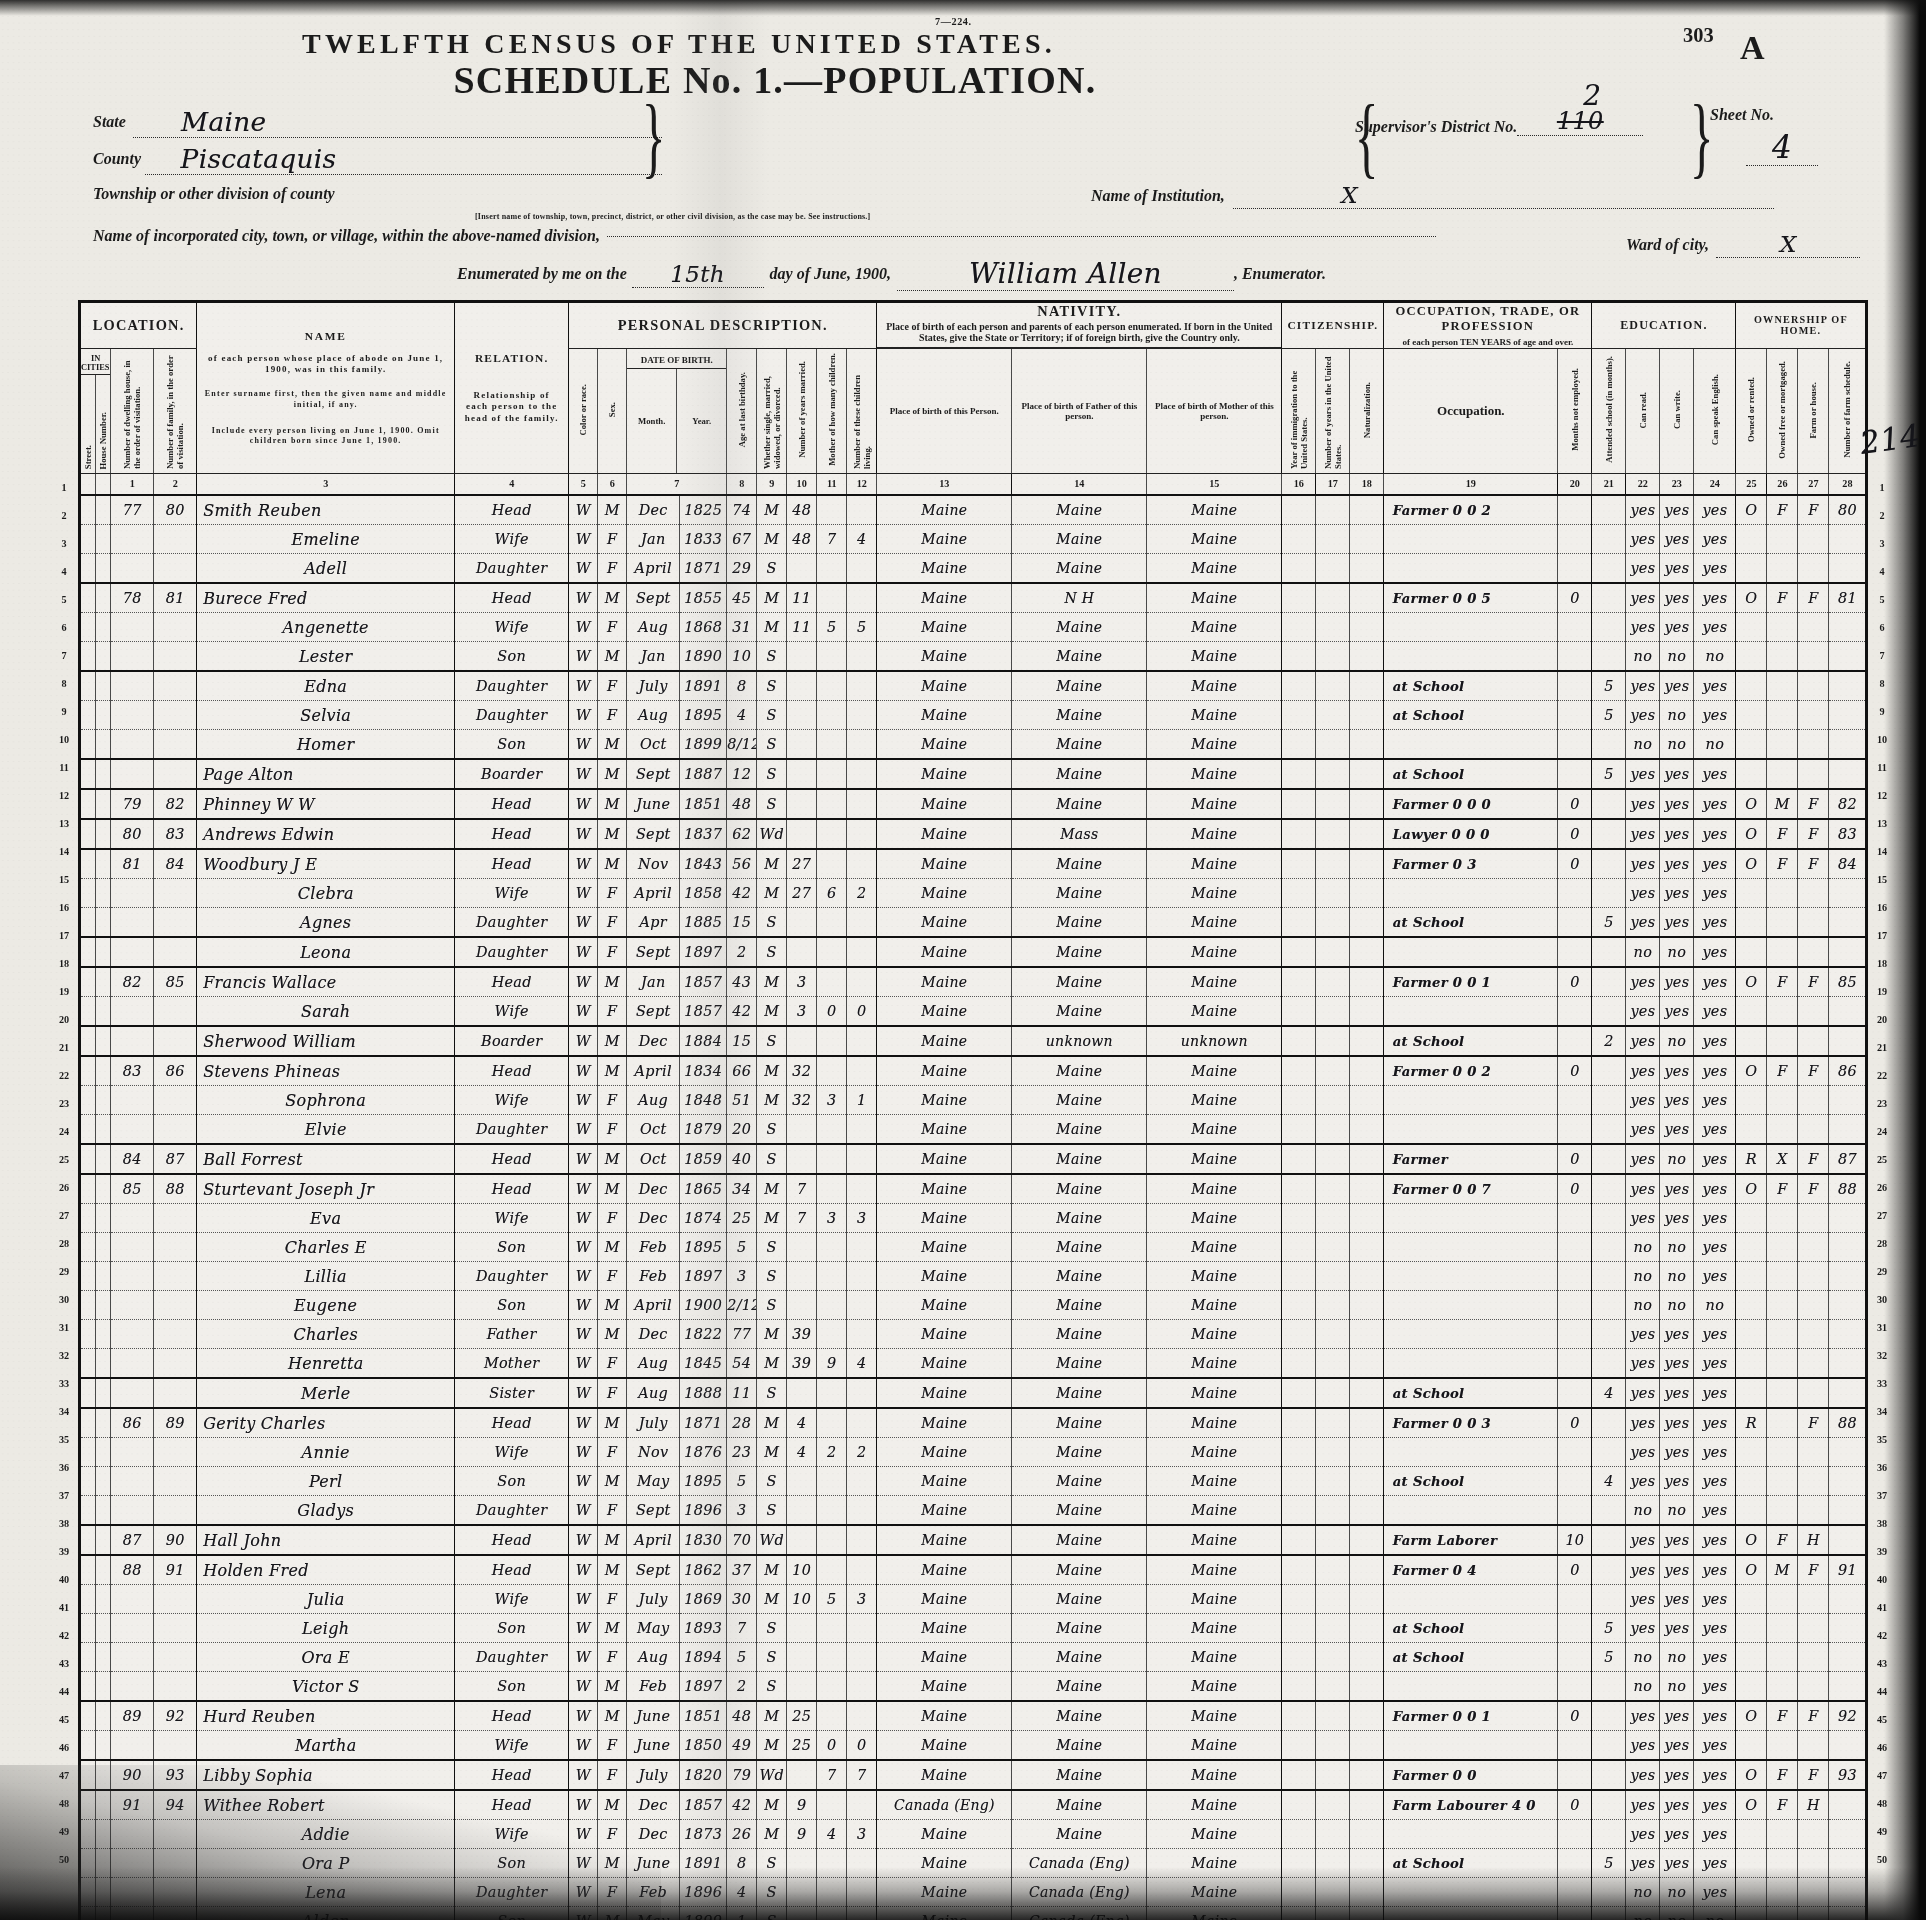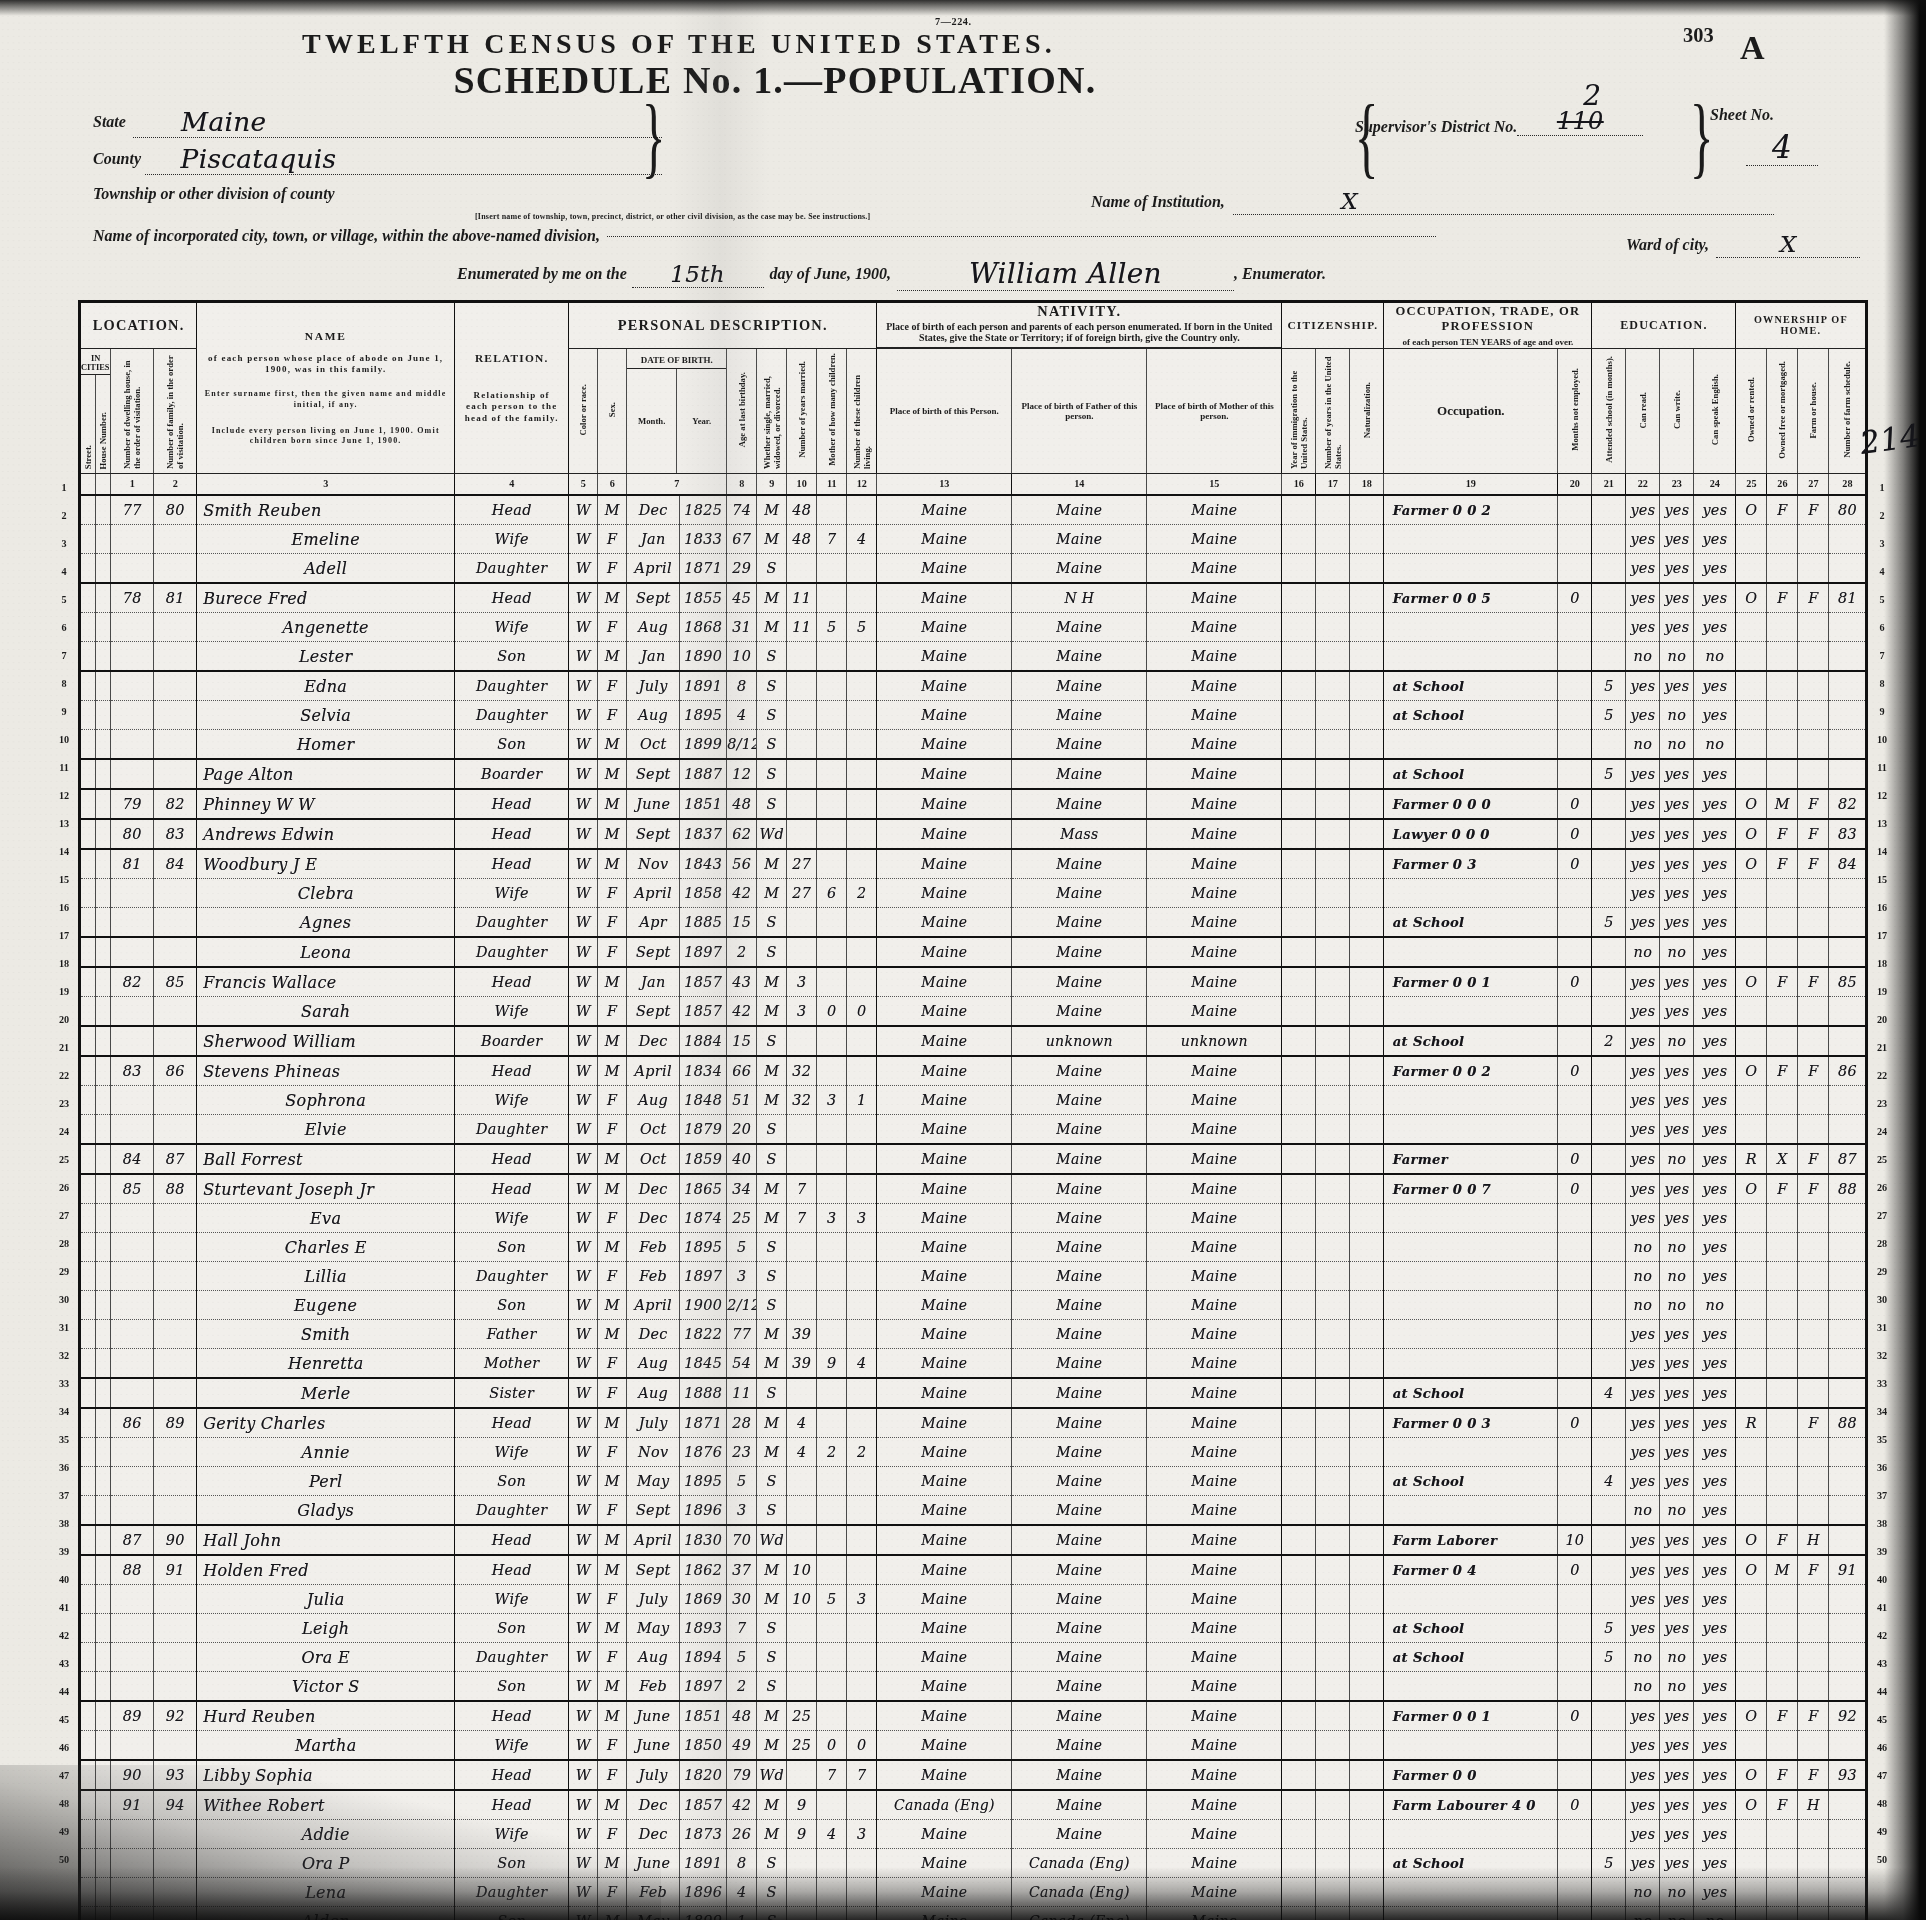--- a/index.html
+++ b/index.html
@@ -46,21 +46,21 @@
   .sd-open{position:absolute;top:101px;left:1345px;}
   .sd-close{position:absolute;top:101px;left:1680px;}
   .sd-row{display:flex;align-items:flex-end;height:40px;}
   .sd-val{position:relative;font-size:24px;min-width:126px;text-align:center;}
   .strike{text-decoration:line-through;text-decoration-thickness:2.4px;}
   .sd-corr{position:absolute;top:-28px;left:66px;font-size:28px;text-decoration:none;}
   .sheet-no{position:absolute;top:106px;left:1710px;font-size:16px;font-style:italic;font-weight:bold;}
   .sheet-val{position:absolute;top:129px;left:1746px;font-size:31px;}
   .township-line{top:185px;left:93px;}
   .twp-note{position:absolute;top:212px;left:475px;font-size:8px;font-weight:bold;letter-spacing:0.2px;}
-  .inst-line{top:188px;left:1091px;}
+  .inst-line{top:182px;left:1091px;}
   .city-line{top:227px;left:93px;}
   .ward-line{top:231px;left:1626px;}
   .enum-line{top:257px;left:457px;}
   .margin-note{position:absolute;top:421px;left:1860px;font-size:31px;transform:rotate(-8deg);z-index:45;}
 
   
   .census{position:absolute;left:78px;top:300px;border-collapse:collapse;table-layout:fixed;
     width:1788px;background:rgba(255,255,255,.25);}
   .census th,.census td{border-left:0.6px solid #4a4a4a;padding:0;overflow:hidden;vertical-align:middle;}
   .census th{border-bottom:1.2px solid #222;}
@@ -1231,21 +1231,21 @@
         <td class="gb"></td>
         <td></td>
         <td></td>
         <td></td>
       </tr>
       <tr>
         <td></td>
         <td></td>
         <td></td>
         <td></td>
-        <td class="nm gb hw">Smith</td>
+        <td class="nm gb hw">Charles</td>
         <td class="gb hw">Father</td>
         <td class="gb hw">W</td>
         <td class="hw">M</td>
         <td class="hw">Dec</td>
         <td class="hw">1822</td>
         <td class="hw">77</td>
         <td class="hw">M</td>
         <td class="hw">39</td>
         <td></td>
         <td></td>

